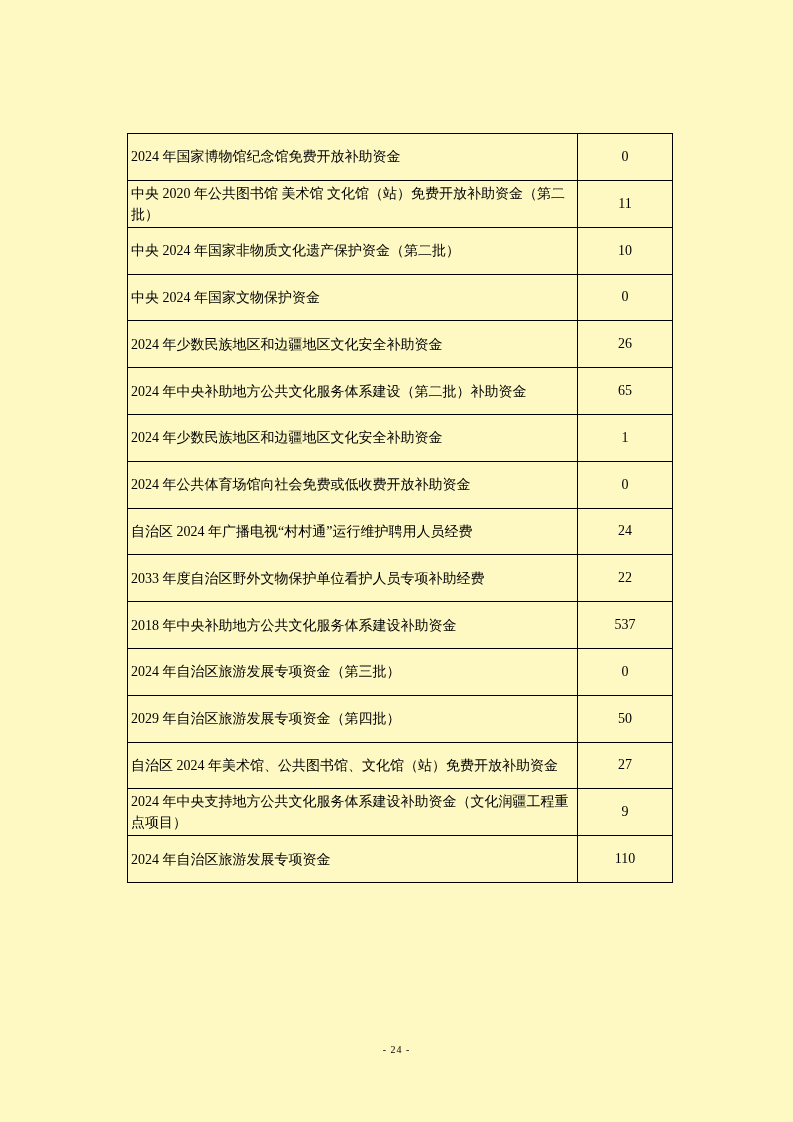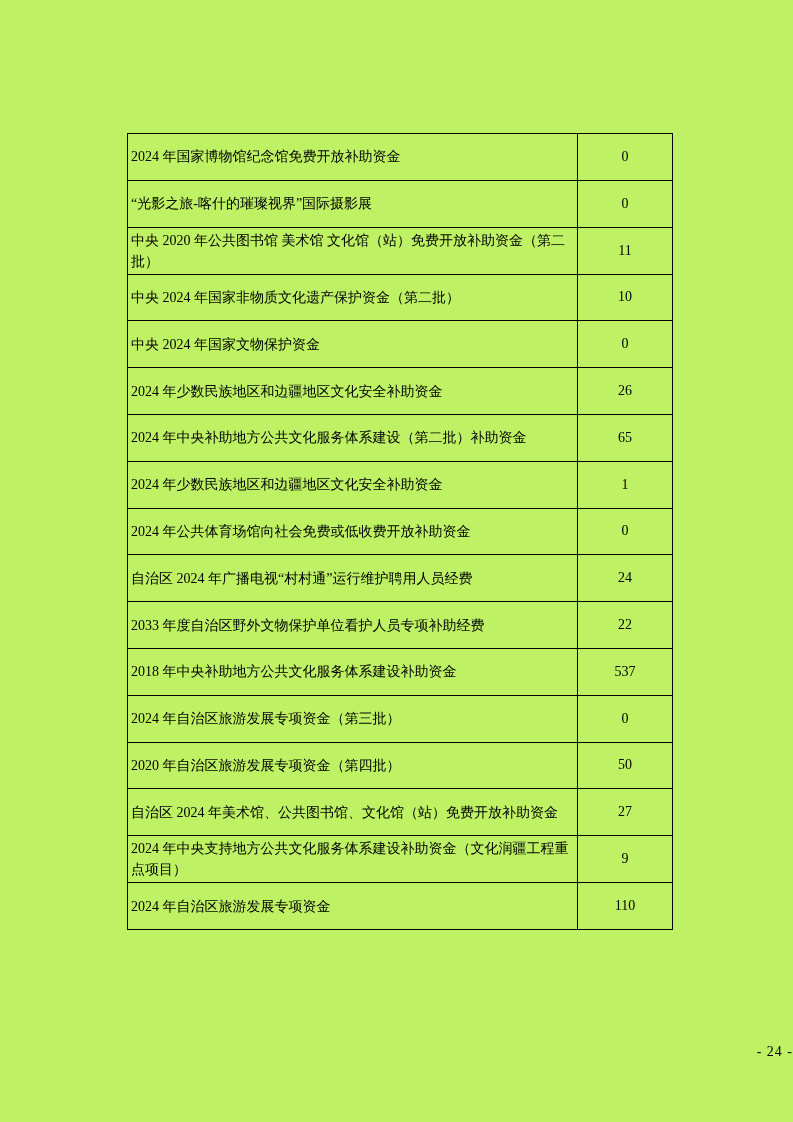--- a/index.html
+++ b/index.html
@@ -11,21 +11,21 @@
     height: 1122px;
     background: #ffffff;
     position: relative;
     font-family: "Liberation Serif", "DejaVu Serif", serif;
     color: #000000;
     overflow: hidden;
   }
   .page {
     position: absolute;
     inset: 0;
-    background: #bef264;
+    background: #fef9c3;
   }
   table.budget-table {
     position: absolute;
     left: 127px;
     top: 133px;
     width: 545px;
     border-collapse: collapse;
     table-layout: fixed;
   }
   table.budget-table td {
@@ -47,42 +47,38 @@
   td.cell-value {
     width: 95px;
     text-align: center;
     padding: 0 2px;
   }
   .page-number {
     position: absolute;
     top: 1044px;
     left: 0;
     width: 793px;
-    text-align: right;
-    font-size: 14px;
+    text-align: center;
+    font-size: 10px;
     letter-spacing: 1px;
   }
 </style>
 </head>
 <body>
 
 <div class="page">
 
   <table class="budget-table">
     <colgroup>
       <col style="width:450px">
       <col style="width:95px">
     </colgroup>
     <tbody>
         <tr>
           <td class="cell-name">2024 年国家博物馆纪念馆免费开放补助资金</td>
-          <td class="cell-value">0</td>
-        </tr>
-        <tr>
-          <td class="cell-name">“光影之旅-喀什的璀璨视界”国际摄影展</td>
           <td class="cell-value">0</td>
         </tr>
         <tr>
           <td class="cell-name">中央 2020 年公共图书馆 美术馆 文化馆（站）免费开放补助资金（第二批）</td>
           <td class="cell-value">11</td>
         </tr>
         <tr>
           <td class="cell-name">中央 2024 年国家非物质文化遗产保护资金（第二批）</td>
           <td class="cell-value">10</td>
         </tr>
@@ -116,21 +112,21 @@
         </tr>
         <tr>
           <td class="cell-name">2018 年中央补助地方公共文化服务体系建设补助资金</td>
           <td class="cell-value">537</td>
         </tr>
         <tr>
           <td class="cell-name">2024 年自治区旅游发展专项资金（第三批）</td>
           <td class="cell-value">0</td>
         </tr>
         <tr>
-          <td class="cell-name">2020 年自治区旅游发展专项资金（第四批）</td>
+          <td class="cell-name">2029 年自治区旅游发展专项资金（第四批）</td>
           <td class="cell-value">50</td>
         </tr>
         <tr>
           <td class="cell-name">自治区 2024 年美术馆、公共图书馆、文化馆（站）免费开放补助资金</td>
           <td class="cell-value">27</td>
         </tr>
         <tr>
           <td class="cell-name">2024 年中央支持地方公共文化服务体系建设补助资金（文化润疆工程重点项目）</td>
           <td class="cell-value">9</td>
         </tr>

